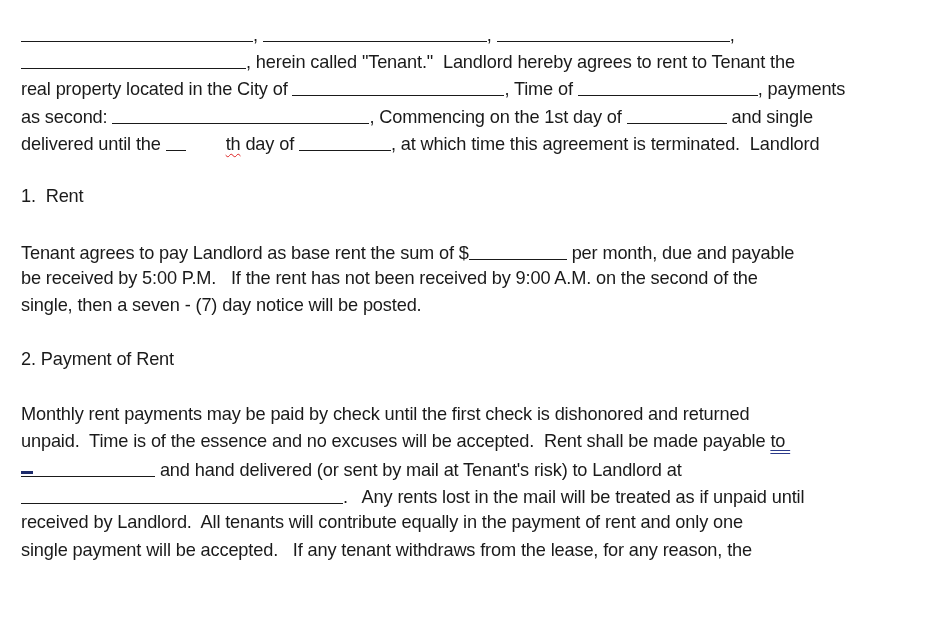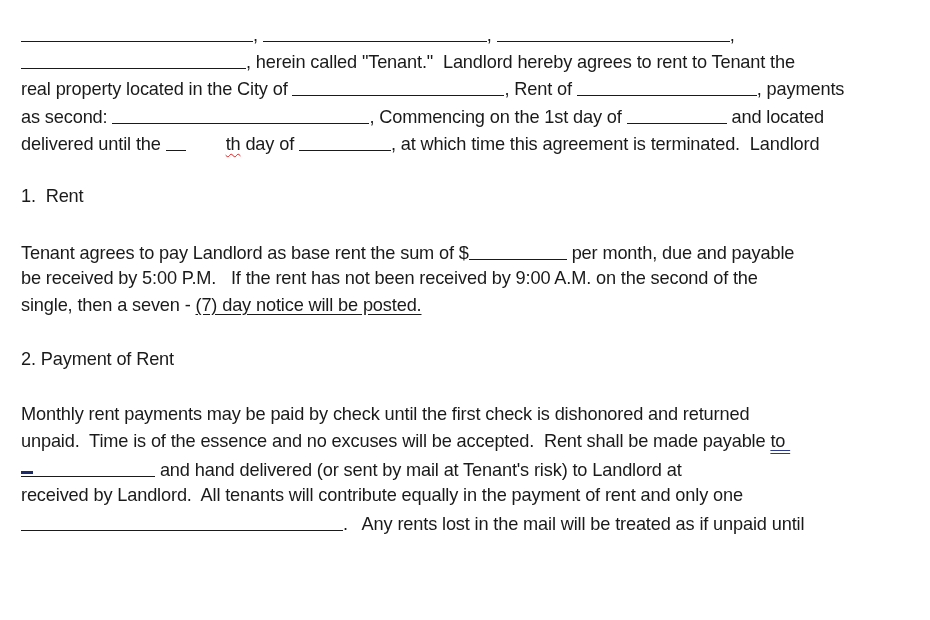--- a/index.html
+++ b/index.html
@@ -31,21 +31,21 @@
       position: relative;
     }
     .blank {
       display: inline-block;
       border-bottom: 1.6px solid #1a1a1a;
       height: 20px;
       vertical-align: baseline;
       position: relative;
       top: 1px;
     }
-    .u { text-decoration: underline; text-underline-offset: 3px; }
+    .u { text-underline-offset: 3px; }
     .u-blue {
       text-decoration: underline double #2b3a8a;
       text-underline-offset: 3px;
     }
     .squiggle {
       text-decoration: underline wavy #d22;
       text-decoration-thickness: 1px;
       text-underline-offset: 3px;
       padding-left: 40px;
     }
@@ -63,23 +63,23 @@
   </style>
 </head>
 <body>
 
 <div class="page">
 
   <div class="line"><span class="blank" style="width:232px"></span>, <span class="blank" style="width:224px"></span>, <span class="blank" style="width:233px"></span>,</div>
 
   <div class="line"><span class="blank" style="width:225px"></span><span>, herein called "Tenant."  Landlord hereby agrees to rent to Tenant the</span></div>
 
-  <div class="line"><span>real property located in the City of </span><span class="blank" style="width:212px"></span><span>, Rent of </span><span class="blank" style="width:180px"></span><span>, payments</span></div>
+  <div class="line"><span>real property located in the City of </span><span class="blank" style="width:212px"></span><span>, Time of </span><span class="blank" style="width:180px"></span><span>, payments</span></div>
 
-  <div class="line"><span>as second: </span><span class="blank" style="width:257px"></span><span>, Commencing on the 1st day of </span><span class="blank" style="width:100px"></span><span> and located</span></div>
+  <div class="line"><span>as second: </span><span class="blank" style="width:257px"></span><span>, Commencing on the 1st day of </span><span class="blank" style="width:100px"></span><span> and single</span></div>
 
   <div class="line"><span>delivered until the </span><span class="blank" style="width:20px"></span><span class="squiggle">th</span><span> day of </span><span class="blank" style="width:92px"></span><span>, at which time this agreement is terminated.  Landlord</span></div>
 
 
   <div class="spacer"></div>
 
   <div class="line heading">1.  Rent</div>
 
   <div class="spacer"></div>
 
@@ -95,18 +95,19 @@
   <div class="line heading">2. Payment of Rent</div>
 
   <div class="spacer"></div>
 
   <div class="line">Monthly rent payments may be paid by check until the first check is dishonored and returned</div>
 
   <div class="line"><span>unpaid.  Time is of the essence and no excuses will be accepted.  Rent shall be made payable </span><span class="u-blue">to </span></div>
 
   <div class="line"><span class="blank" style="width:134px"><span class="blue-mark"></span></span><span> and hand delivered (or sent by mail at Tenant's risk) to Landlord at</span></div>
 
+  <div class="line"><span class="blank" style="width:322px"></span><span>.   Any rents lost in the mail will be treated as if unpaid until</span></div>
+
   <div class="line">received by Landlord.  All tenants will contribute equally in the payment of rent and only one</div>
 
-  <div class="line"><span class="blank" style="width:322px"></span><span>.   Any rents lost in the mail will be treated as if unpaid until</span></div>
-
+  <div class="line">single payment will be accepted.   If any tenant withdraws from the lease, for any reason, the</div>
 
 </div>
 
 </body></html>

